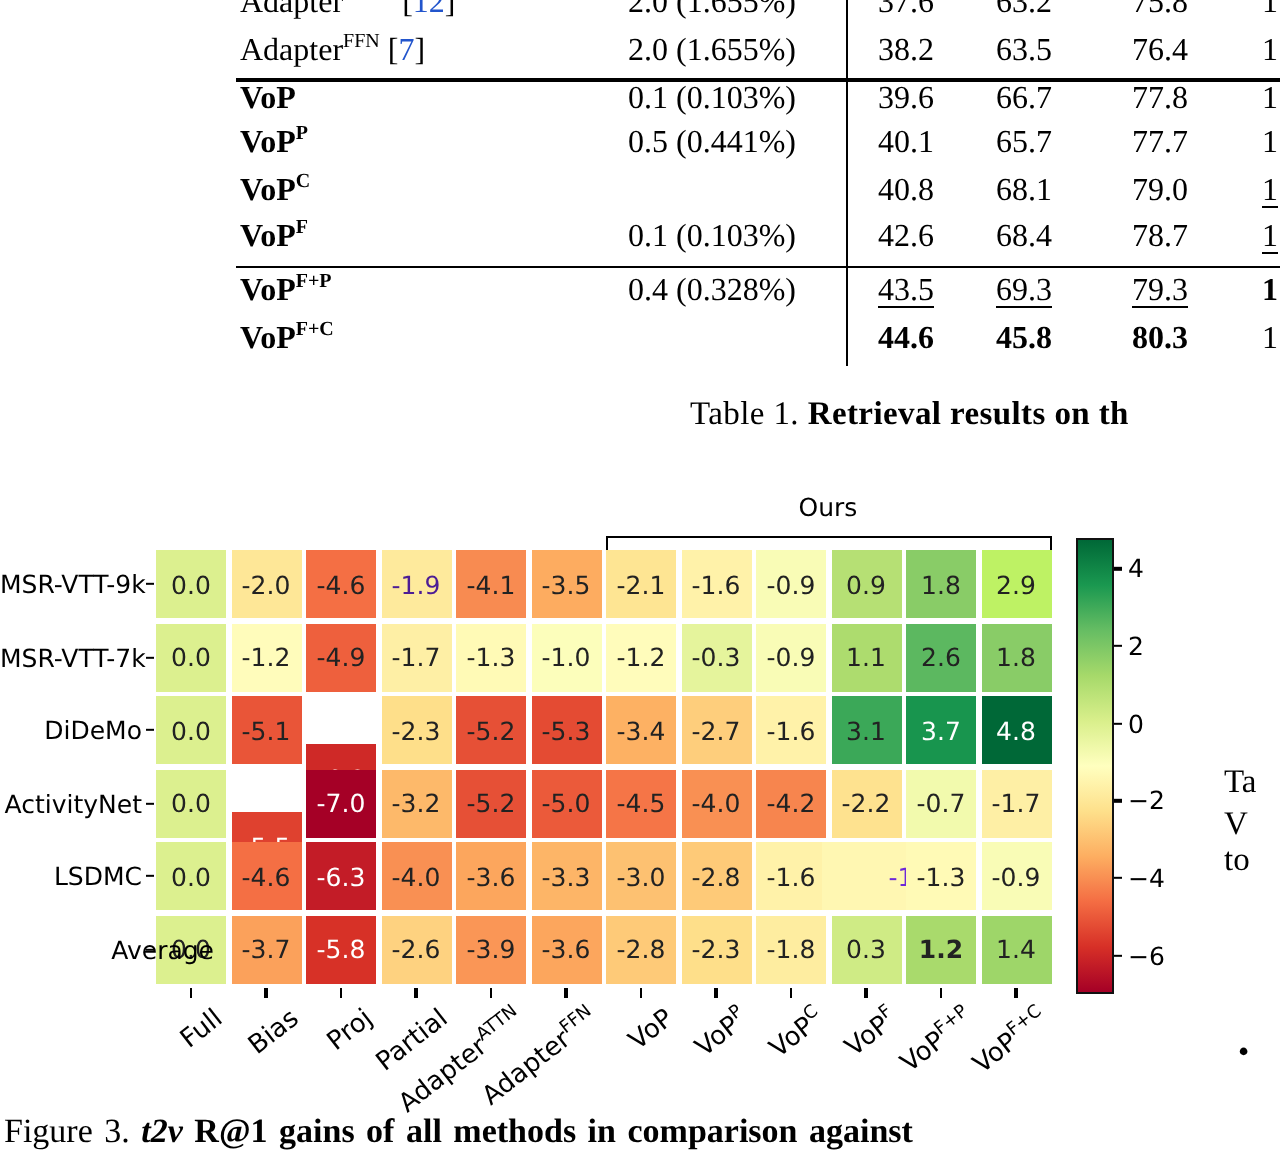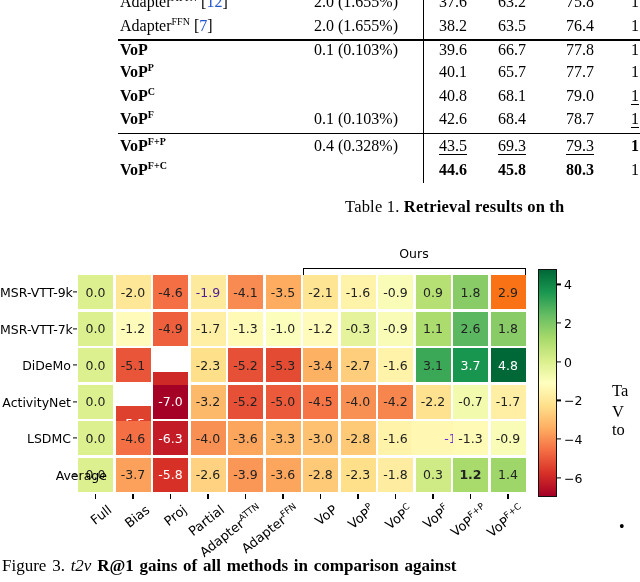--- a/index.html
+++ b/index.html
@@ -8,21 +8,21 @@
   
   .trow{position:absolute;left:118px;width:522px;height:18px;
         font:16px "Liberation Serif",serif;line-height:18px;white-space:nowrap;}
   .tc{position:absolute;top:0;height:18px;white-space:nowrap;}
   .tc.method{left:2px;}
   .tc.params{left:0;width:280px;text-align:right;}
   .tc.num{width:60px;text-align:center;}
   .tc.lastnum{left:513px;}
   .trow sup{font-size:10px;line-height:0;}
   .bold{font-weight:bold;}
-  .it{font-style:italic;}
+  .it{font-style:italic;font-weight:bold;}
   .uline{text-decoration:underline;text-underline-offset:2.5px;}
   .cite{color:#2255cc;}
   .rule-h{position:absolute;left:118px;width:522px;height:1.5px;background:#000;}
   .rule-v{position:absolute;left:423px;top:0;width:1.3px;height:183px;background:#000;}
   #t1cap{position:absolute;left:345px;top:197px;font:16.5px "Liberation Serif",serif;
          letter-spacing:0.2px;white-space:nowrap;}
   
   .hcell{position:absolute;width:35px;height:34px;display:flex;align-items:center;
          justify-content:center;font:12.5px "DejaVu Sans",sans-serif;}
   .ylab{position:absolute;left:0;width:71px;text-align:right;
@@ -71,20 +71,21 @@
         <div class="trow" style="top: 41px;">
           <div class="tc method"><span class="bold">VoP</span></div>
           <div class="tc params">0.1 (0.103%)</div>
           <div class="tc num" style="left: 305px;">39.6</div>
           <div class="tc num" style="left: 364px;">66.7</div>
           <div class="tc num" style="left: 432px;">77.8</div>
           <div class="tc lastnum">1</div>
         </div>
         <div class="trow" style="top: 63px;">
           <div class="tc method"><span class="bold">VoP</span><sup class="bold">P</sup></div>
+          <div class="tc params">0.5 (0.441%)</div>
           <div class="tc num" style="left: 305px;">40.1</div>
           <div class="tc num" style="left: 364px;">65.7</div>
           <div class="tc num" style="left: 432px;">77.7</div>
           <div class="tc lastnum">1</div>
         </div>
         <div class="trow" style="top: 87px;">
           <div class="tc method"><span class="bold">VoP</span><sup class="bold">C</sup></div>
           <div class="tc num" style="left: 305px;">40.8</div>
           <div class="tc num" style="left: 364px;">68.1</div>
           <div class="tc num" style="left: 432px;">79.0</div>
@@ -128,21 +129,21 @@
         <div class="hcell" style="left: 115.5px; top: 275px; background: rgb(254, 231, 151); color: rgb(34, 34, 34);">-2.0</div>
         <div class="hcell" style="left: 153px; top: 275px; background: rgb(244, 111, 68); color: rgb(34, 34, 34);">-4.6</div>
         <div class="hcell" style="left: 190.5px; top: 275px; background: rgb(254, 234, 156); color: #4c1d95;">-1.9</div>
         <div class="hcell" style="left: 228px; top: 275px; background: rgb(248, 139, 81); color: rgb(34, 34, 34);">-4.1</div>
         <div class="hcell" style="left: 265.5px; top: 275px; background: rgb(253, 172, 96); color: rgb(34, 34, 34);">-3.5</div>
         <div class="hcell" style="left: 303px; top: 275px; background: rgb(254, 229, 147); color: rgb(34, 34, 34);">-2.1</div>
         <div class="hcell" style="left: 340.5px; top: 275px; background: rgb(255, 242, 169); color: rgb(34, 34, 34);">-1.6</div>
         <div class="hcell" style="left: 378px; top: 275px; background: rgb(249, 252, 182); color: rgb(34, 34, 34);">-0.9</div>
         <div class="hcell" style="left: 415.5px; top: 275px; background: rgb(182, 224, 116); color: rgb(34, 34, 34);">0.9</div>
         <div class="hcell" style="left: 453px; top: 275px; background: rgb(137, 204, 103); color: rgb(34, 34, 34);">1.8</div>
-        <div class="hcell" style="left: 490.5px; top: 275px; background: #f97316; color: rgb(34, 34, 34);">2.9</div>
+        <div class="hcell" style="left: 490.5px; top: 275px; background: #bef264; color: rgb(34, 34, 34);">2.9</div>
         <div class="hcell" style="left: 78px; top: 311.55px; background: rgb(220, 240, 143); color: rgb(34, 34, 34);">0.0</div>
         <div class="hcell" style="left: 115.5px; top: 311.55px; background: rgb(255, 252, 187); color: rgb(34, 34, 34);">-1.2</div>
         <div class="hcell" style="left: 153px; top: 311.55px; background: rgb(238, 96, 61); color: rgb(34, 34, 34);">-4.9</div>
         <div class="hcell" style="left: 190.5px; top: 311.55px; background: rgb(254, 239, 165); color: rgb(34, 34, 34);">-1.7</div>
         <div class="hcell" style="left: 228px; top: 311.55px; background: rgb(255, 250, 182); color: rgb(34, 34, 34);">-1.3</div>
         <div class="hcell" style="left: 265.5px; top: 311.55px; background: rgb(252, 254, 187); color: rgb(34, 34, 34);">-1.0</div>
         <div class="hcell" style="left: 303px; top: 311.55px; background: rgb(255, 252, 187); color: rgb(34, 34, 34);">-1.2</div>
         <div class="hcell" style="left: 340.5px; top: 311.55px; background: rgb(229, 244, 156); color: rgb(34, 34, 34);">-0.3</div>
         <div class="hcell" style="left: 378px; top: 311.55px; background: rgb(249, 252, 182); color: rgb(34, 34, 34);">-0.9</div>
         <div class="hcell" style="left: 415.5px; top: 311.55px; background: rgb(173, 220, 110); color: rgb(34, 34, 34);">1.1</div>

